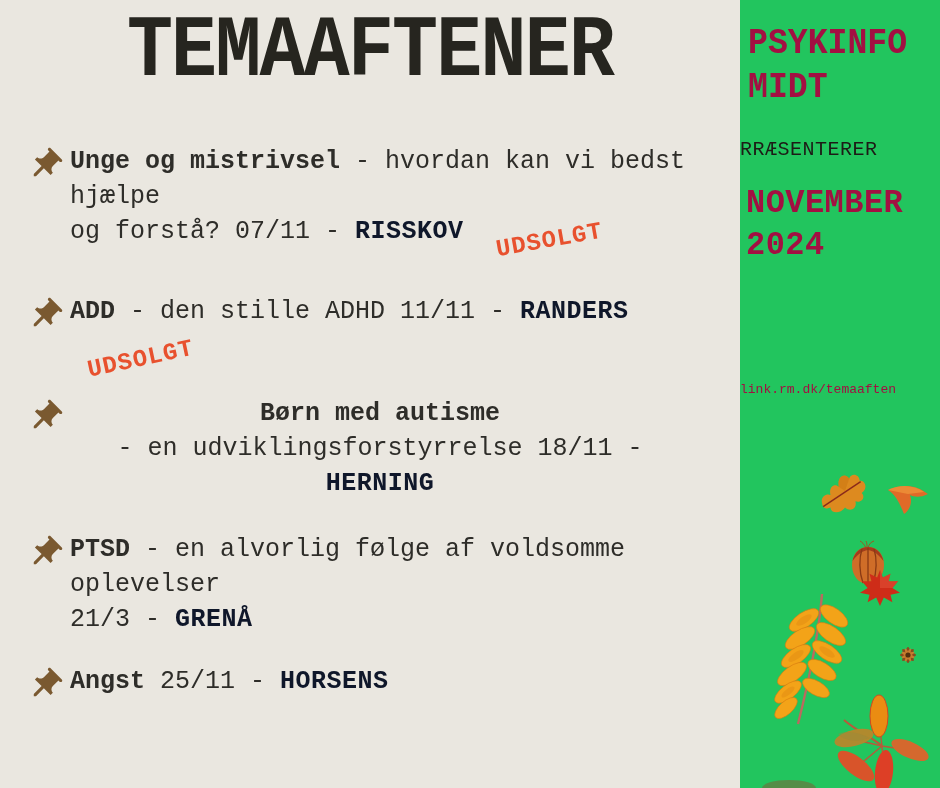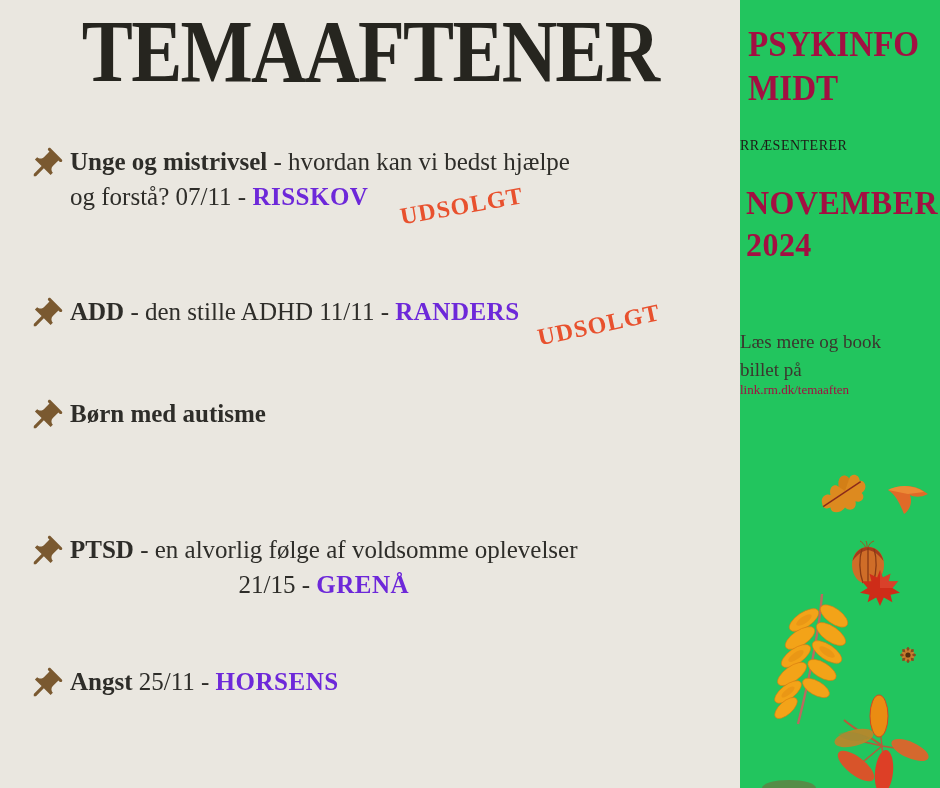--- a/index.html
+++ b/index.html
@@ -1,53 +1,53 @@
 <!DOCTYPE html>
 <html><head>
 <meta charset="utf-8">
 <style>
   html,body{margin:0;padding:0;background:#d9d6cf;}
   .poster{
     position:relative;width:940px;height:788px;overflow:hidden;
-    background:#eae7e0;font-family:Liberation Serif, serif;
+    background:#eae7e0;font-family:Liberation Mono, monospace;
     color:#2e2d29;
   }
   
   .title{
     position:absolute;top:4px;left:0;width:740px;margin:0;
     text-align:center;font-size:88px;line-height:96px;font-weight:700;
     color:#26251f;letter-spacing:-2px;
     transform:scaleX(.87);transform-origin:50% 50%;
   }
   
   .event{position:absolute;left:24px;display:flex;align-items:flex-start;}
   .pinbox{width:46px;height:44px;flex:0 0 46px;position:relative;}
   .pinbox svg{position:absolute;left:2px;top:2px;width:38px;height:38px;transform:rotate(45deg);}
   .etext{font-size:25px;line-height:35px;max-width:620px;}
   .b{font-weight:700;}
-  .loc{font-weight:700;color:#6d28d9;letter-spacing:.5px;}
+  .loc{font-weight:700;color:#0f172a;letter-spacing:.5px;}
   .soldout{
     display:inline-block;font-weight:700;font-size:24px;letter-spacing:1px;
     color:#e8512e;transform:rotate(-10deg) translateY(9px);margin-left:30px;
   }
   .soldout.tight{margin-left:14px;transform:rotate(-12deg) translateY(13px);}
-  .ev1{top:144px;} .ev2{top:294px;} .ev3{top:396px;text-align:center;} .ev4{top:532px;text-align:center;} .ev5{top:664px;}
+  .ev1{top:144px;} .ev2{top:294px;} .ev3{top:396px;text-align:center;} .ev4{top:532px;} .ev5{top:664px;}
   
   .sidebar{
     position:absolute;left:740px;top:0;width:208px;height:788px;
     background:#22c55e;text-align:left;
   }
   .brand{
     position:absolute;top:22px;left:0;width:200px;
     font-size:36px;line-height:44px;font-weight:700;color:#a30f42;
     transform:scaleX(.92);letter-spacing:0;
   }
   .presents{
     position:absolute;top:138px;left:0;width:200px;
-    font-size:14px;letter-spacing:.5px;color:#1d1b16;
+    font-size:20px;letter-spacing:.5px;color:#1d1b16;
   }
   .month{
     position:absolute;top:182px;left:0;width:200px;
     font-size:34px;line-height:42px;font-weight:700;color:#a30f42;
     transform:scaleX(.94);letter-spacing:.5px;
   }
   .cta{
     position:absolute;top:328px;left:0;width:200px;
     font-size:19px;line-height:28px;color:#3b362e;
   }
@@ -93,32 +93,33 @@
   </div>
 
   <div class="event ev3">
     <div class="pinbox">
       <svg viewBox="0 0 24 24">
           <path fill="#7a5930" d="M16 9V4h1c.55 0 1-.45 1-1s-.45-1-1-1H7c-.55 0-1 .45-1 1s.45 1 1 1h1v5c0 1.66-1.34 3-3 3v2h5.97v7l1 1 1-1v-7H19v-2c-1.66 0-3-1.34-3-3z"></path>
         </svg>
     </div>
     <div class="etext">
       <div><span class="b">Børn med autisme</span></div>
+      <div><span>- en udviklingsforstyrrelse 18/11 - </span><span class="loc">HERNING</span></div>
     </div>
   </div>
 
   <div class="event ev4">
     <div class="pinbox">
       <svg viewBox="0 0 24 24">
           <path fill="#7a5930" d="M16 9V4h1c.55 0 1-.45 1-1s-.45-1-1-1H7c-.55 0-1 .45-1 1s.45 1 1 1h1v5c0 1.66-1.34 3-3 3v2h5.97v7l1 1 1-1v-7H19v-2c-1.66 0-3-1.34-3-3z"></path>
         </svg>
     </div>
     <div class="etext">
       <div><span class="b">PTSD</span><span> - en alvorlig følge af voldsomme oplevelser</span></div>
-      <div><span>21/15 - </span><span class="loc">GRENÅ</span></div>
+      <div><span>21/3 - </span><span class="loc">GRENÅ</span></div>
     </div>
   </div>
 
   <div class="event ev5">
     <div class="pinbox">
       <svg viewBox="0 0 24 24">
           <path fill="#7a5930" d="M16 9V4h1c.55 0 1-.45 1-1s-.45-1-1-1H7c-.55 0-1 .45-1 1s.45 1 1 1h1v5c0 1.66-1.34 3-3 3v2h5.97v7l1 1 1-1v-7H19v-2c-1.66 0-3-1.34-3-3z"></path>
         </svg>
     </div>
     <div class="etext">
@@ -128,24 +129,20 @@
 
   <aside class="sidebar">
     <div class="brand">
       <div>PSYKINFO</div>
       <div>MIDT</div>
     </div>
     <div class="presents">RRÆSENTERER</div>
     <div class="month">
       <div>NOVEMBER</div>
       <div>2024</div>
-    </div>
-    <div class="cta">
-      <div>Læs mere og book</div>
-      <div>billet på</div>
     </div>
     <div class="linkline">link.rm.dk/temaaften</div>
   </aside>
 
   <svg class="deco" style="left:818px;top:468px;width:52px;height:48px;" viewBox="0 0 50 46">
     <path fill="#dd8a1f" d="M4 34 C2 28 8 24 12 26 C10 18 16 14 20 18 C18 8 26 4 30 10 C32 4 40 6 40 12 C46 12 48 20 42 24 C46 28 42 34 36 32 C38 40 30 42 26 38 C22 44 12 44 12 38 C8 40 4 38 4 34 Z"></path>
     <path fill="none" stroke="#8a2a1a" stroke-width="1.4" d="M5 37 L41 13"></path>
     <path fill="#c9740f" opacity=".5" d="M20 18 C18 8 26 4 30 10 L26 22 Z"></path>
   </svg>
 

